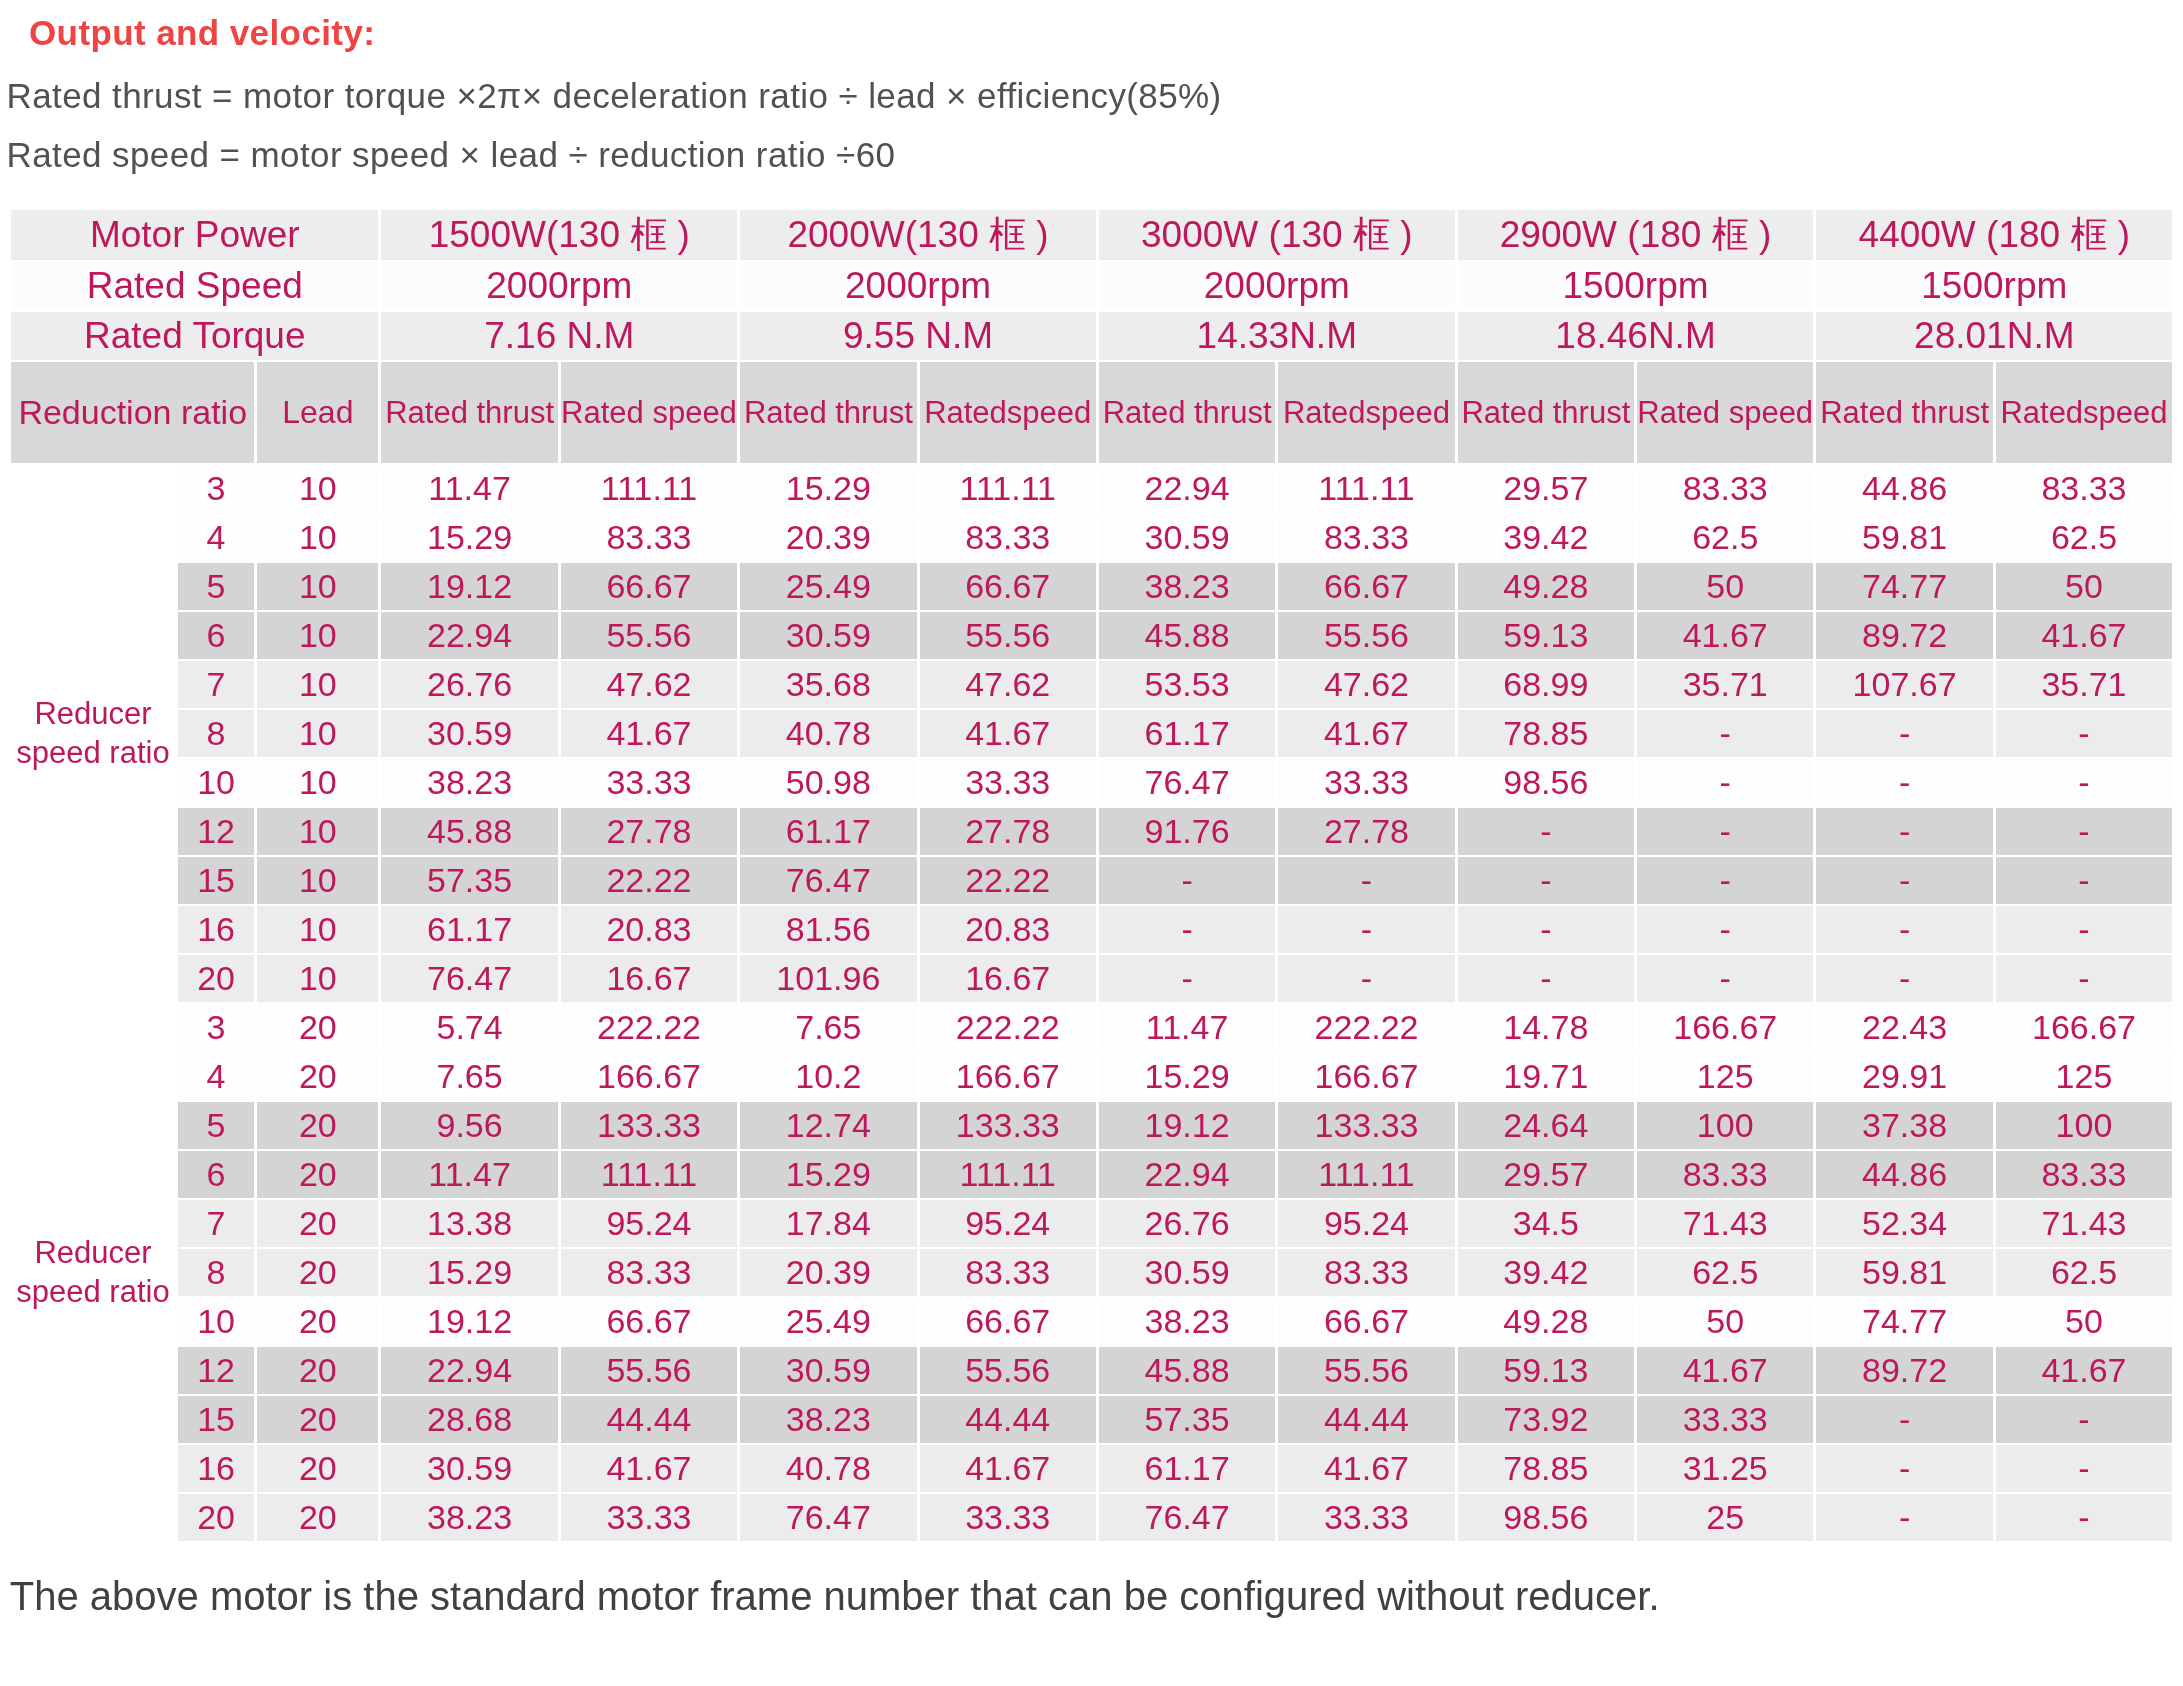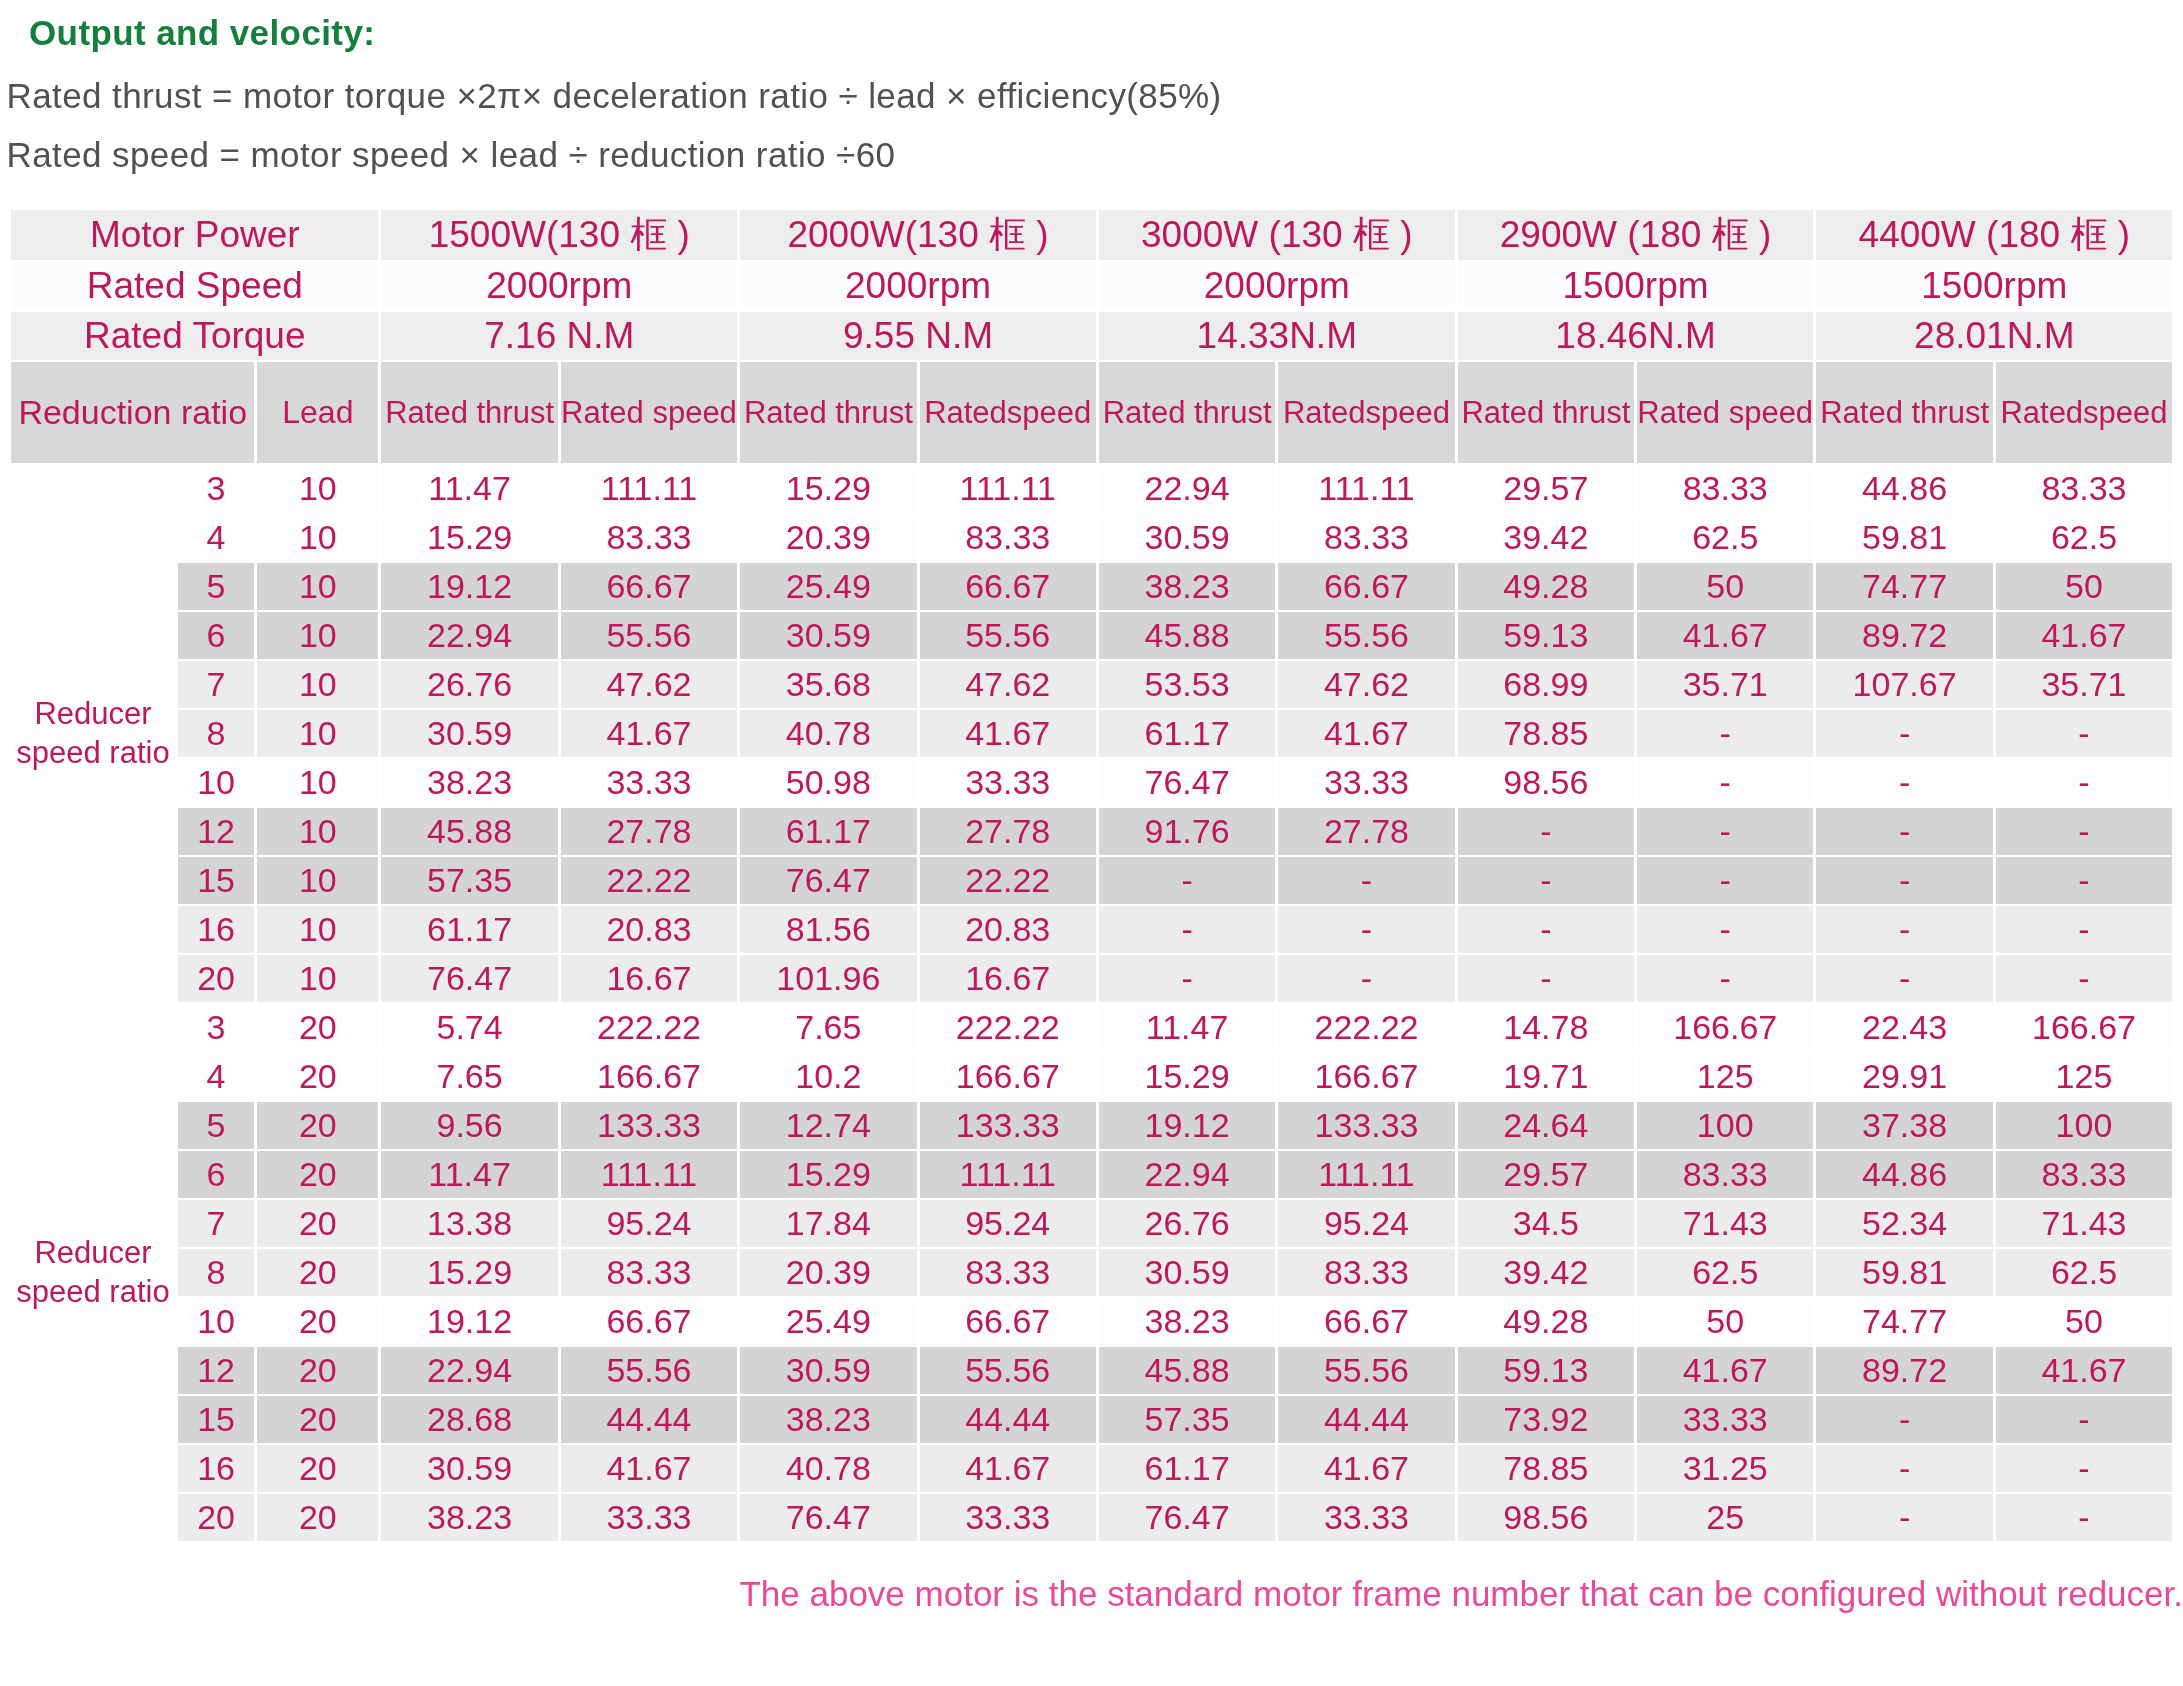--- a/index.html
+++ b/index.html
@@ -3,21 +3,21 @@
 <meta charset="utf-8">
 <style>
   html,body { margin:0; padding:0; background:#ffffff; }
   body {
     width:2183px; height:1686px; overflow:hidden;
     font-family:"Liberation Sans", sans-serif;
     color:#55565a;
   }
   .title {
     margin:13px 0 0 29px;
-    font-size:35px; font-weight:bold; color:#15803d;
+    font-size:35px; font-weight:bold; color:#ef4444;
     letter-spacing:0.4px;
   }
   .formula {
     margin:19px 0 0 6.5px;
     font-size:35px; color:#515155;
     letter-spacing:0.4px;
   }
   .formula.first { margin-top:23px; }
   table.spec {
     margin:33px 0 0 8.2px;
@@ -42,21 +42,21 @@
   tr.band-w td { background:#fdfdfd; }
   tr.band-d td { background:#d4d4d4; }
   tr.band-l td { background:#ececec; }
   tbody tr td.seclabel {
     background:#ffffff;
     font-size:31px; line-height:1.25;
     white-space:normal; padding:0 1.6px;
   }
   .footer {
     margin:31px 0 0 9.8px;
-    font-size:35px; color:#ec4899;text-align:right;
+    font-size:40px; color:#404040;
   }
   .footer p { margin:0 0 8.2px 0; }
 </style>
 </head>
 <body>
 
 <div class="title">Output and velocity:</div>
 <div class="formula first">Rated thrust = motor torque ×2π× deceleration ratio ÷ lead × efficiency(85%)</div>
 <div class="formula">Rated speed = motor speed × lead ÷ reduction ratio ÷60</div>
 

